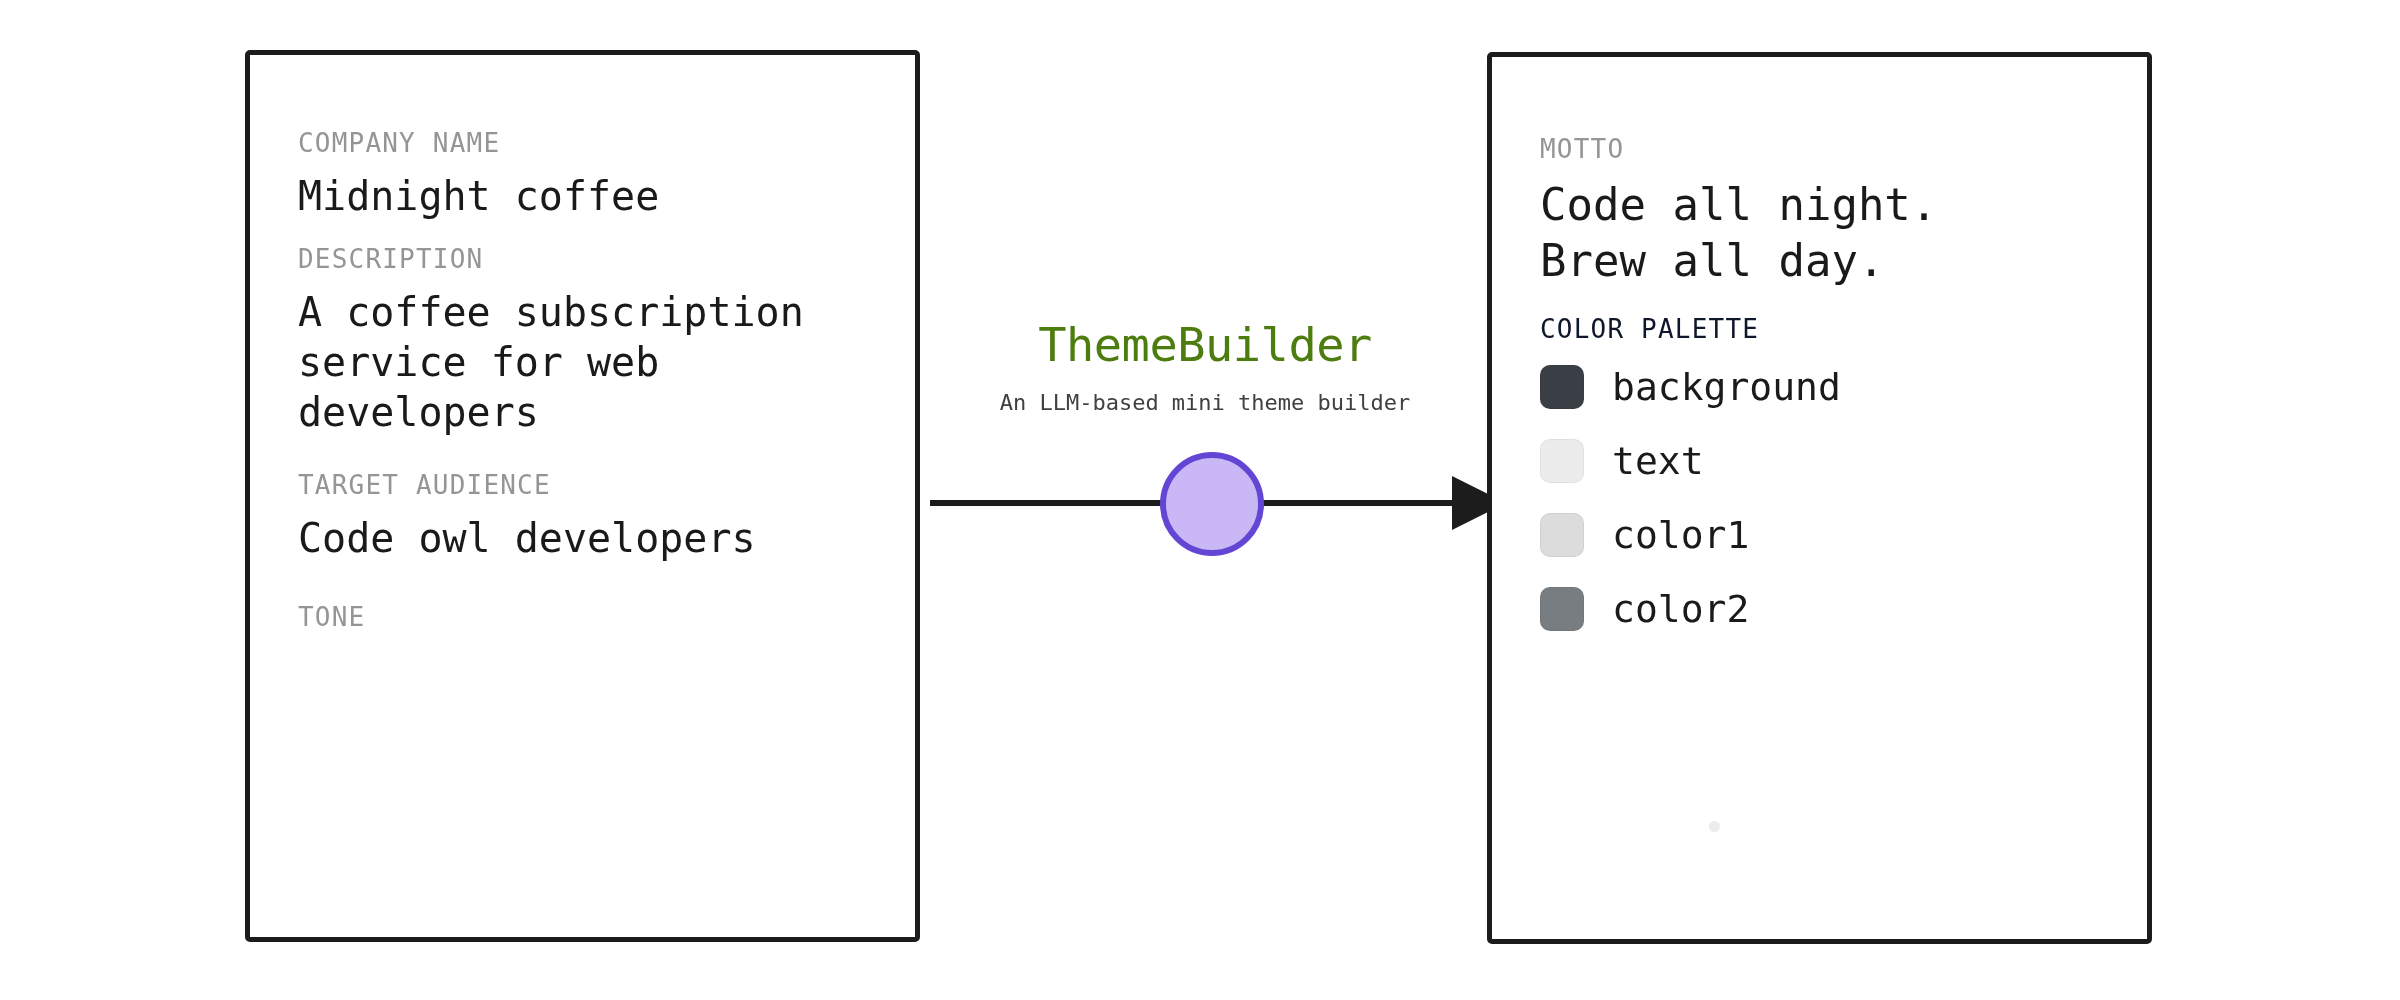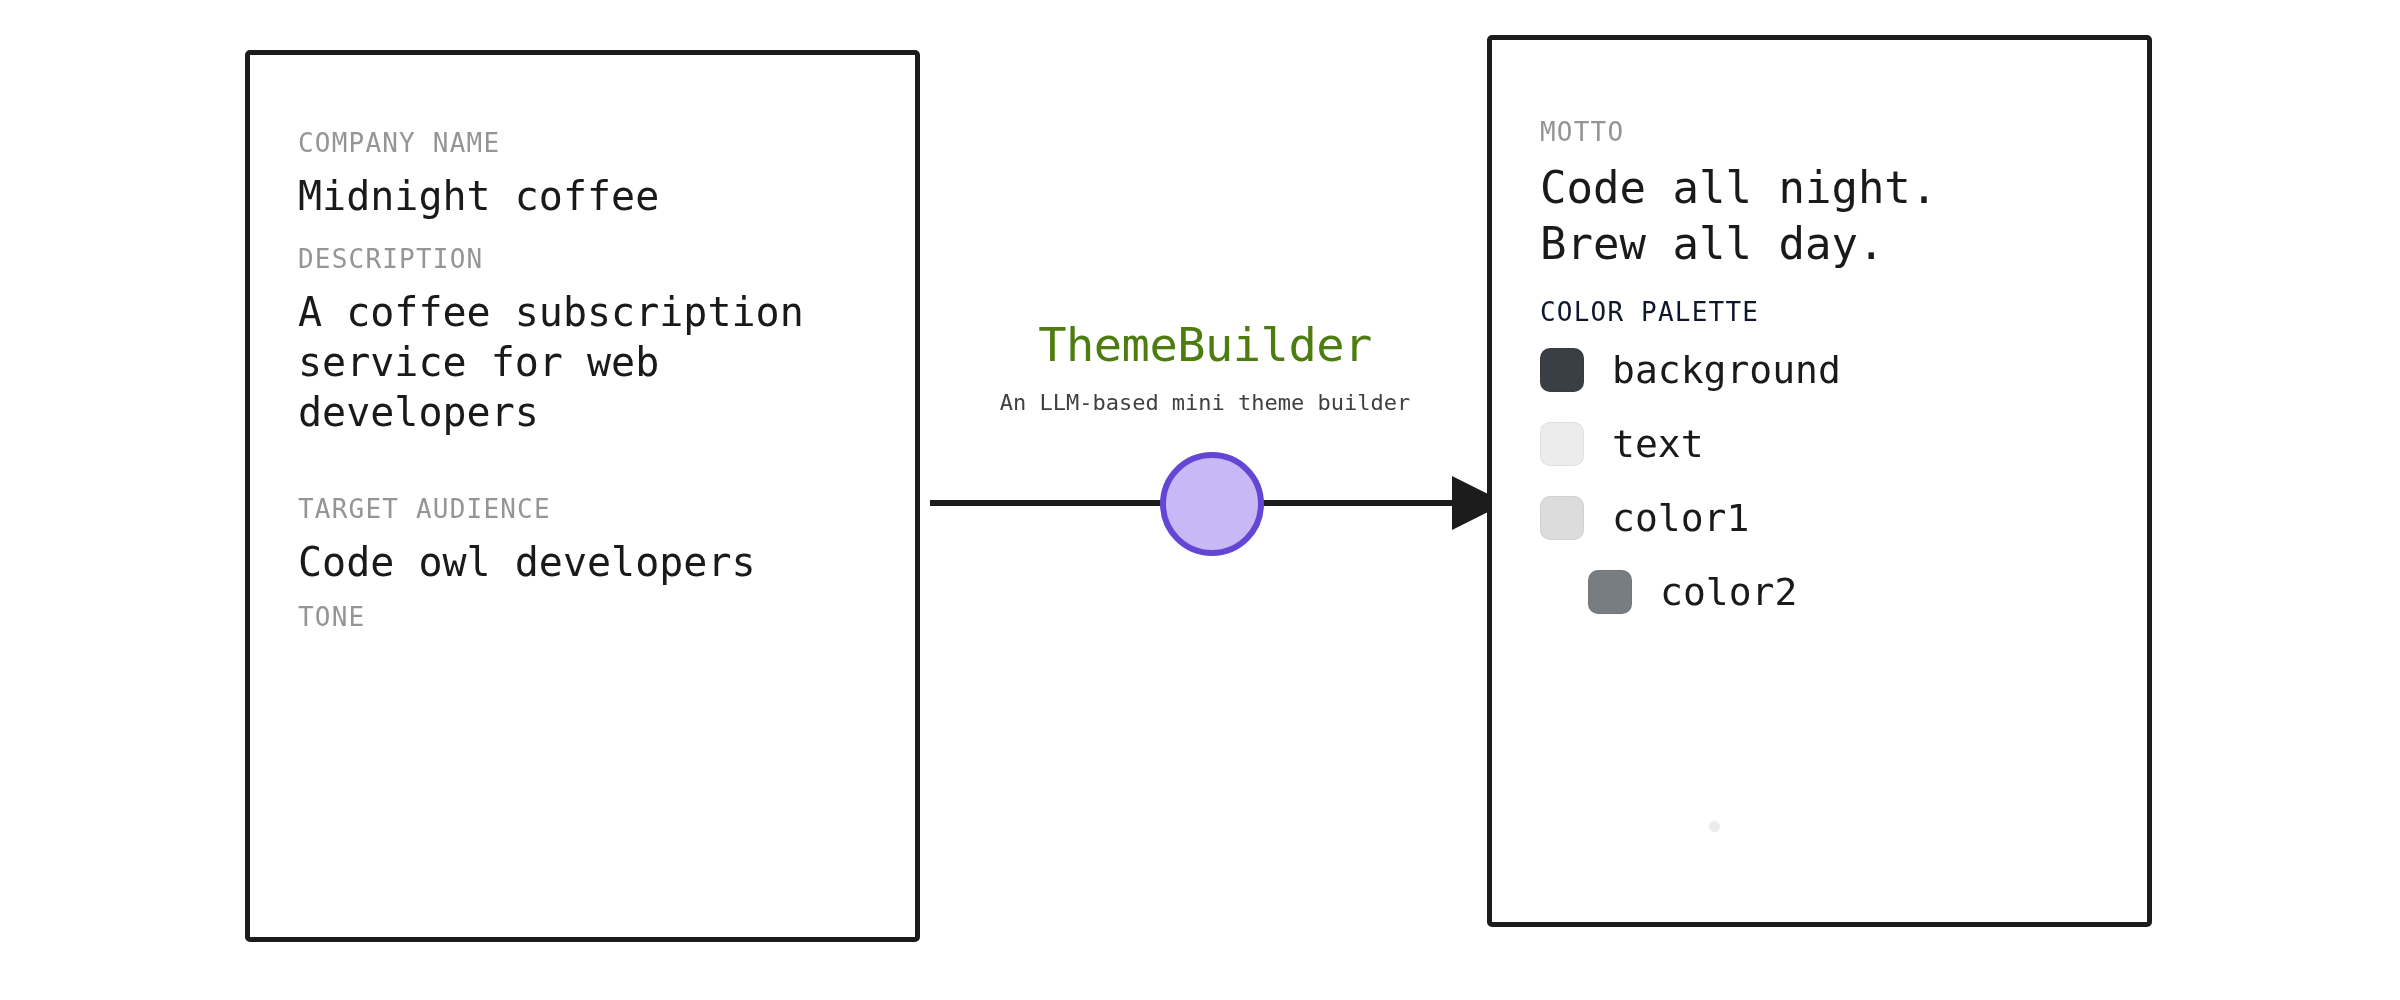--- a/index.html
+++ b/index.html
@@ -33,21 +33,21 @@
     box-sizing: border-box;
   }
   #input-card {
     left: 245px;
     top: 50px;
     width: 675px;
     height: 892px;
   }
   #output-card {
     left: 1487px;
-    top: 35px;
+    top: 52px;
     width: 665px;
     height: 892px;
   }
 
   .card-inner {
     position: absolute;
     left: 0; top: 0;
     width: 100%;
     height: 100%;
     box-sizing: border-box;
@@ -72,21 +72,21 @@
     font-size: 40px;
     line-height: 1.26;
     margin-top: 13px;
     font-weight: 400;
     white-space: pre-line;
   }
 
   
   #field-company   { top: 74px; }
   #field-description { top: 190px; }
-  #field-audience  { top: 440px; }
+  #field-audience  { top: 416px; }
   #field-tone      { top: 548px; }
 
   
   #field-motto { top: 78px; }
   #field-motto .field-value { font-size: 44px; line-height: 1.28; }
 
   #palette-block {
     position: absolute;
     left: 48px;
     right: 24px;
@@ -101,21 +101,21 @@
   }
   .swatch-list {
     margin-top: 20px;
   }
   .swatch-row {
     display: flex;
     align-items: center;
     height: 46px;
     margin-bottom: 28px;
   }
-  .swatch-row:last-child { margin-bottom: 0; margin-left: 48px; }
+  .swatch-row:last-child { margin-bottom: 0; }
   .swatch-chip {
     width: 44px;
     height: 44px;
     border-radius: 10px;
     flex: 0 0 auto;
     box-shadow: 0 0 0 1px rgba(0,0,0,0.05) inset;
   }
   .swatch-name {
     margin-left: 28px;
     font-size: 38px;

